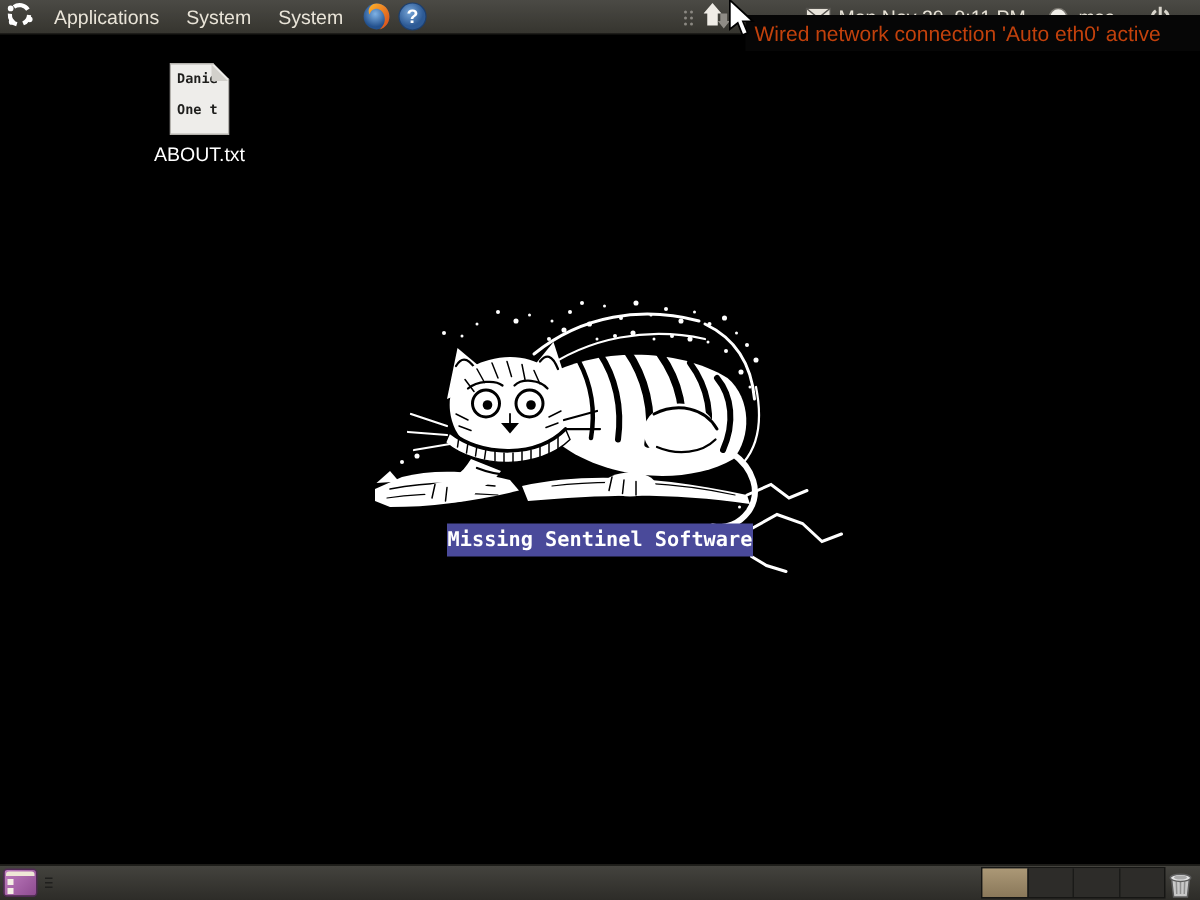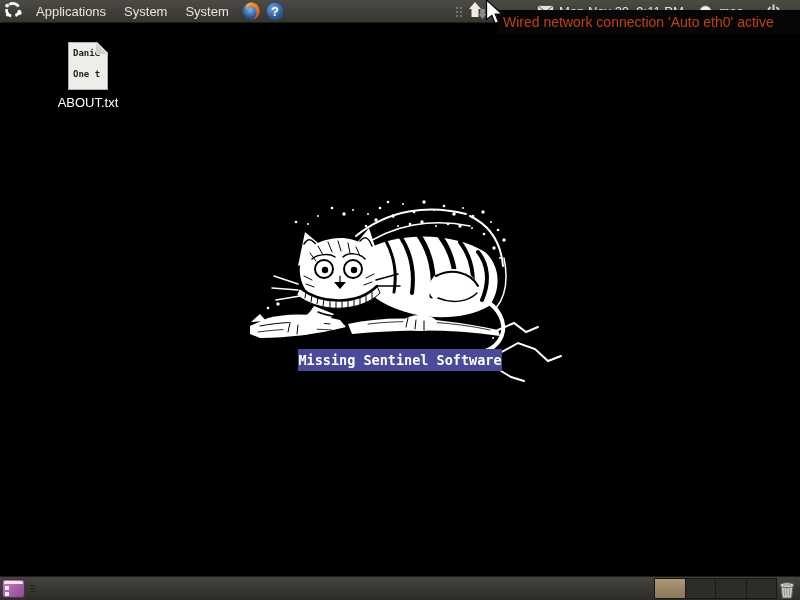--- a/index.html
+++ b/index.html
@@ -23,21 +23,21 @@
   .grip-dots i { width:2px; height:2px; background:#8b8882; border-radius:1px; }
   
   .tooltip {
     position:absolute; top:10px; left:497px; right:0; height:24px;
     background:#060606; color:#c2410c; font-size:14px; line-height:24px;
     padding:0 6px; white-space:nowrap; z-index:60;
   }
   
   .cursor { position:absolute; left:483px; top:0; z-index:100; }
   
-  .desktop-icon { position:absolute; text-align:center; color:#fff; font-size:13px; z-index:20; }
+  .desktop-icon { position:absolute; text-align:center; color:#fff; font-size:13px; z-index:20;margin-left:45px; }
   .file-page {
     width:40px; height:48px; margin:0 auto; position:relative;
     background:#eeedea; border:1px solid #b3b1ac;
     clip-path:polygon(0 0, 29px 0, 40px 11px, 40px 48px, 0 48px);
     box-shadow:0 1px 3px rgba(0,0,0,.9);
   }
   .fold {
     position:absolute; top:0; right:0; width:0; height:0;
     border-bottom:11px solid #d2d0cb; border-right:11px solid transparent;
   }

